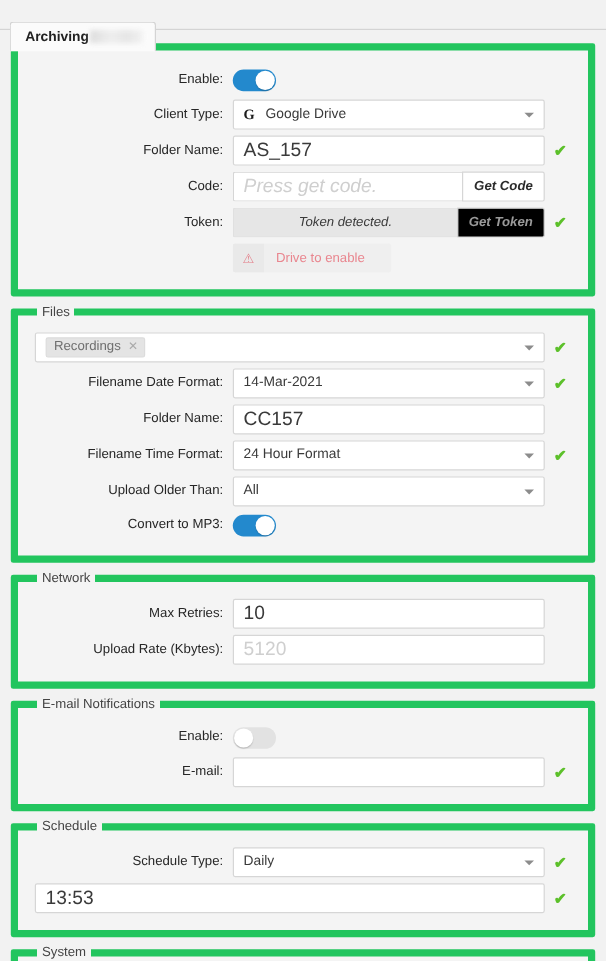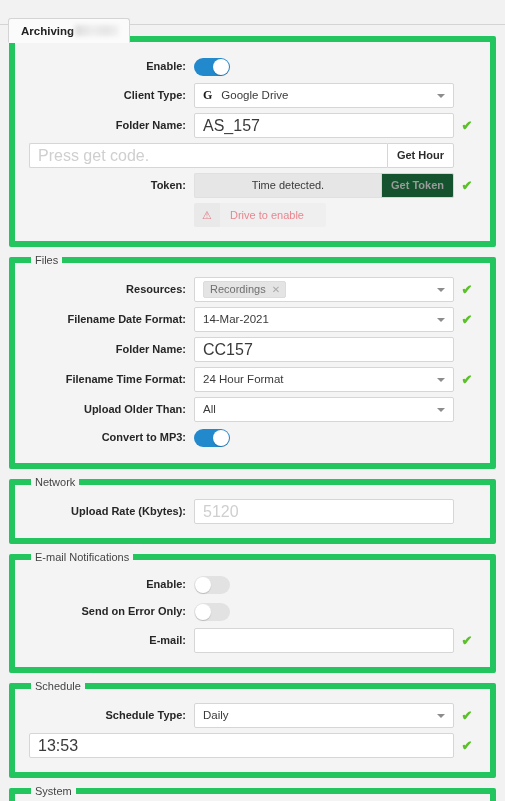--- a/index.html
+++ b/index.html
@@ -68,21 +68,21 @@
   .row {
     display: flex;
     align-items: center;
     margin: 5px 0;
     min-height: 22px;
   }
   .lbl {
     width: 165px;
     text-align: right;
     padding-right: 8px;
-    font-weight: bold;
+    font-weight: normal;
     font-size: 11px;
     color: #262626;
     flex: none;
     line-height: 1.2;
   }
   .ctl { flex: 1; display: flex; align-items: center; min-width: 0; }
 
   
   .input {
     flex: 1;
@@ -152,40 +152,40 @@
     color: #6f6f6f;
     height: 17px;
   }
   .tag .x {
     margin-left: 6px;
     color: #a9a9a9;
     font-size: 10px;
   }
 
   
-  .grp { flex: 1; display: flex; min-width: 0; }
+  .grp { flex: 1; display: flex; min-width: 0; font-style: italic; }
   .grp .input, .grp .select {
     border-top-right-radius: 0;
     border-bottom-right-radius: 0;
     border-right: none;
   }
   .addon {
     height: 25px;
     line-height: 23px;
     padding: 0 9px;
     border: 1px solid #d6d6d6;
     background: #fff;
     border-radius: 0 2px 2px 0;
     font-size: 11px;
     font-weight: bold;
     color: #2b2b2b;
     white-space: nowrap;
     flex: none;
   }
-  .addon.disabled { color: #9a9a9a; background: #14532d; }
+  .addon.disabled { color: #9a9a9a; background: #000000; }
 
   
   .warnbtn {
     display: inline-flex;
     align-items: center;
     height: 24px;
     background: #efefef;
     border-radius: 2px;
     font-size: 11px;
     color: #e9868f;
@@ -270,34 +270,35 @@
 
     <div class="row">
       <div class="lbl">Folder Name:</div>
       <div class="ctl">
         <div class="input">AS_157</div>
         <span class="chk">✔</span>
       </div>
     </div>
 
     <div class="row">
+      <div class="lbl">Code:</div>
       <div class="ctl">
         <div class="grp">
           <div class="input ph">Press get code.</div>
-          <div class="addon">Get Hour</div>
+          <div class="addon">Get Code</div>
         </div>
         <span class="chk empty">✔</span>
       </div>
     </div>
 
     <div class="row">
       <div class="lbl">Token:</div>
       <div class="ctl">
         <div class="grp">
-          <div class="input readonly">Time detected.</div>
+          <div class="input readonly">Token detected.</div>
           <div class="addon disabled">Get Token</div>
         </div>
         <span class="chk">✔</span>
       </div>
     </div>
 
     <div class="row">
       <div class="lbl"></div>
       <div class="ctl">
         <div class="warnbtn">
@@ -306,21 +307,20 @@
         </div>
         <span class="chk empty">✔</span>
       </div>
     </div>
   </fieldset>
 
   <fieldset>
     <legend>Files</legend>
 
     <div class="row">
-      <div class="lbl">Resources:</div>
       <div class="ctl">
         <div class="select">
           <span class="tag">
             <span>Recordings</span>
             <span class="x">✕</span>
           </span>
           <span class="caret"></span>
         </div>
         <span class="chk">✔</span>
       </div>
@@ -373,20 +373,27 @@
         <div class="toggle on">
           <div class="knob"></div>
         </div>
       </div>
     </div>
   </fieldset>
 
   <fieldset>
     <legend>Network</legend>
 
+    <div class="row">
+      <div class="lbl">Max Retries:</div>
+      <div class="ctl">
+        <div class="input">10</div>
+        <span class="chk empty">✔</span>
+      </div>
+    </div>
 
     <div class="row">
       <div class="lbl">Upload Rate (Kbytes):</div>
       <div class="ctl">
         <div class="input ph">5120</div>
         <span class="chk empty">✔</span>
       </div>
     </div>
   </fieldset>
 
@@ -395,28 +402,20 @@
 
     <div class="row">
       <div class="lbl">Enable:</div>
       <div class="ctl">
         <div class="toggle">
           <div class="knob"></div>
         </div>
       </div>
     </div>
 
-    <div class="row">
-      <div class="lbl">Send on Error Only:</div>
-      <div class="ctl">
-        <div class="toggle">
-          <div class="knob"></div>
-        </div>
-      </div>
-    </div>
 
     <div class="row">
       <div class="lbl">E-mail:</div>
       <div class="ctl">
         <div class="input"></div>
         <span class="chk">✔</span>
       </div>
     </div>
   </fieldset>
 

